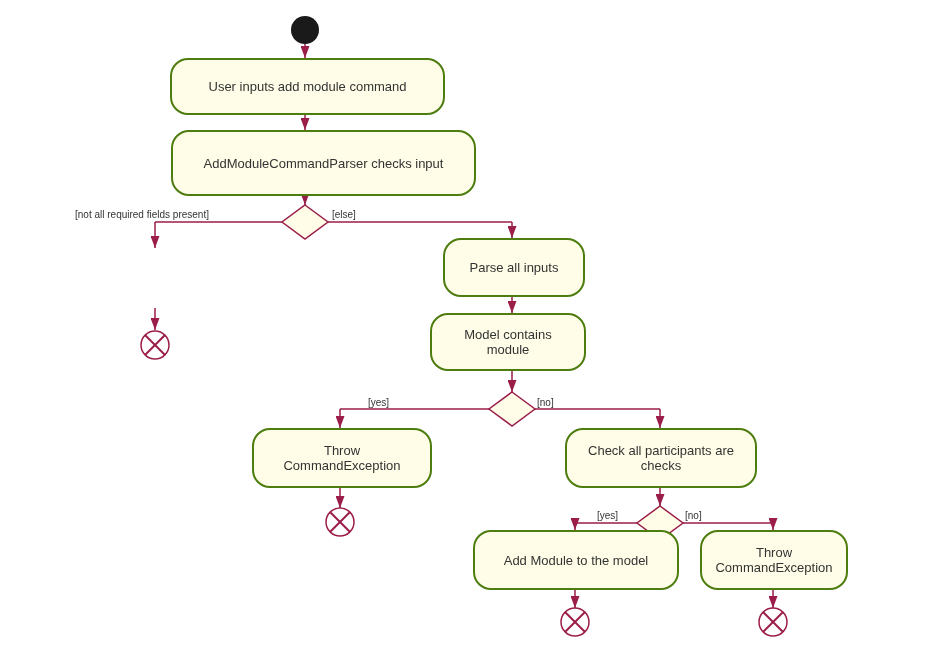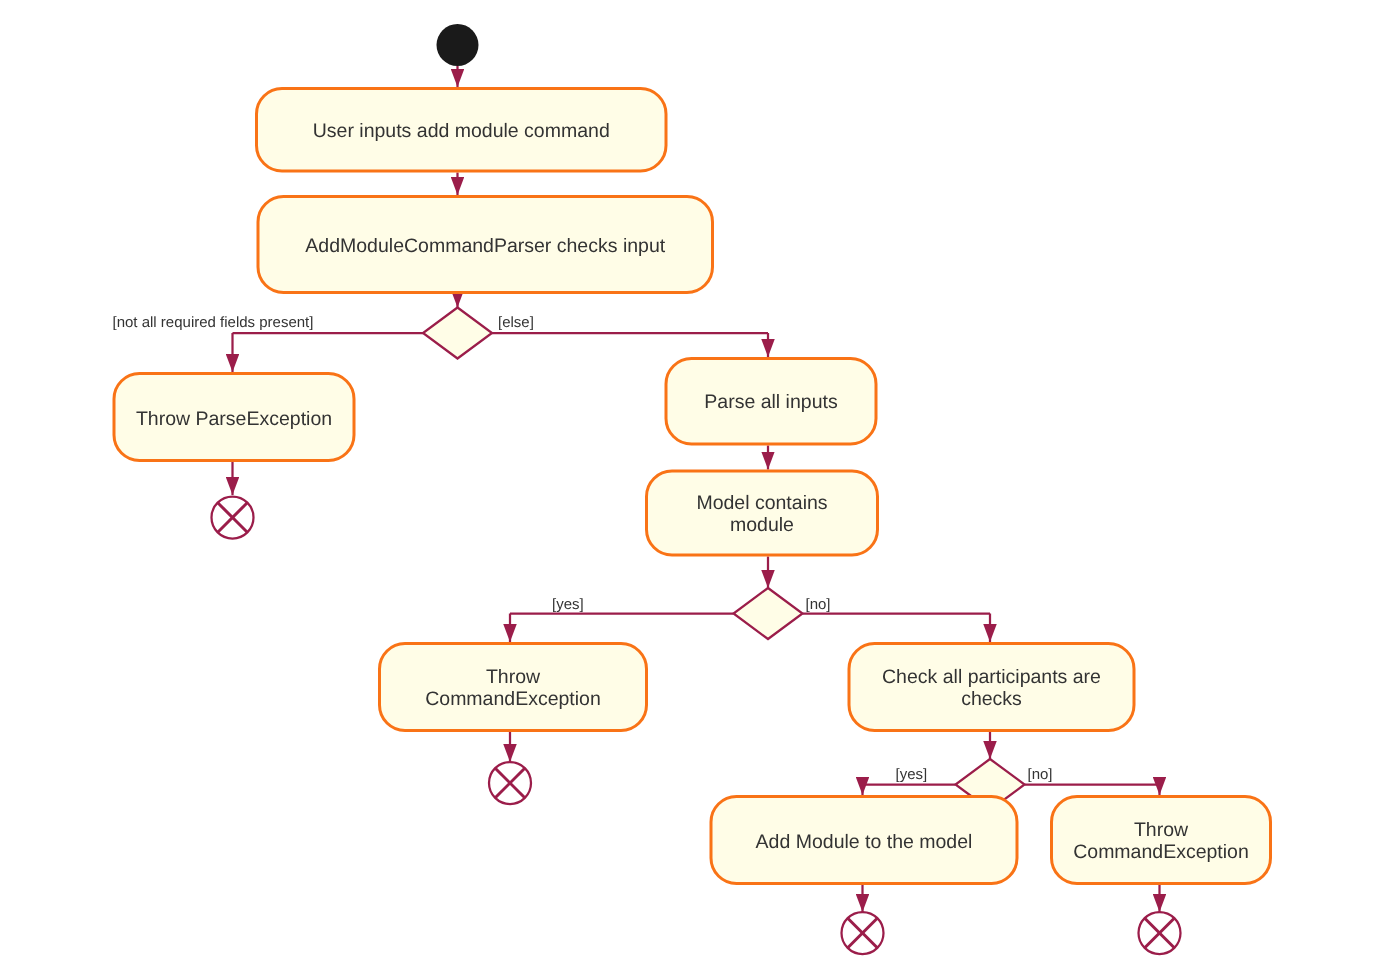--- a/index.html
+++ b/index.html
@@ -16,21 +16,21 @@
       height: 648px;
     }
     svg#diagram-svg {
       position: absolute;
       top: 0; left: 0;
       width: 928px;
       height: 648px;
     }
     .node-box {
       position: absolute;
-      border: 2px solid #f97316;
+      border: 2px solid #4d7c0f;
       border-radius: 18px;
       background: #fffde7;
       display: flex;
       align-items: center;
       justify-content: center;
       text-align: center;
       font-size: 13px;
       color: #333;
       padding: 6px 12px;
     }
@@ -118,21 +118,20 @@
 
     <circle cx="773" cy="622" r="14" fill="#fff" stroke="#9b1d4a" stroke-width="1.5"></circle>
     <line x1="763" y1="612" x2="783" y2="632" stroke="#9b1d4a" stroke-width="2"></line>
     <line x1="783" y1="612" x2="763" y2="632" stroke="#9b1d4a" stroke-width="2"></line>
   </svg>
 
   <div class="node-box" style="left:170px; top:58px; width:275px; height:57px;">User inputs add module command</div>
 
   <div class="node-box" style="left:171px; top:130px; width:305px; height:66px;">AddModuleCommandParser checks input</div>
 
-  <div class="node-box" style="left:75px; top:248px; width:162px; height:60px;">Throw ParseException</div>
 
   <div class="node-box" style="left:443px; top:238px; width:142px; height:59px;">Parse all inputs</div>
 
   <div class="node-box" style="left:430px; top:313px; width:156px; height:58px;">Model contains module</div>
 
   <div class="node-box" style="left:252px; top:428px; width:180px; height:60px;">Throw CommandException</div>
 
   <div class="node-box" style="left:565px; top:428px; width:192px; height:60px;">Check all participants are checks</div>
 
   <div class="node-box" style="left:473px; top:530px; width:206px; height:60px;">Add Module to the model</div>

